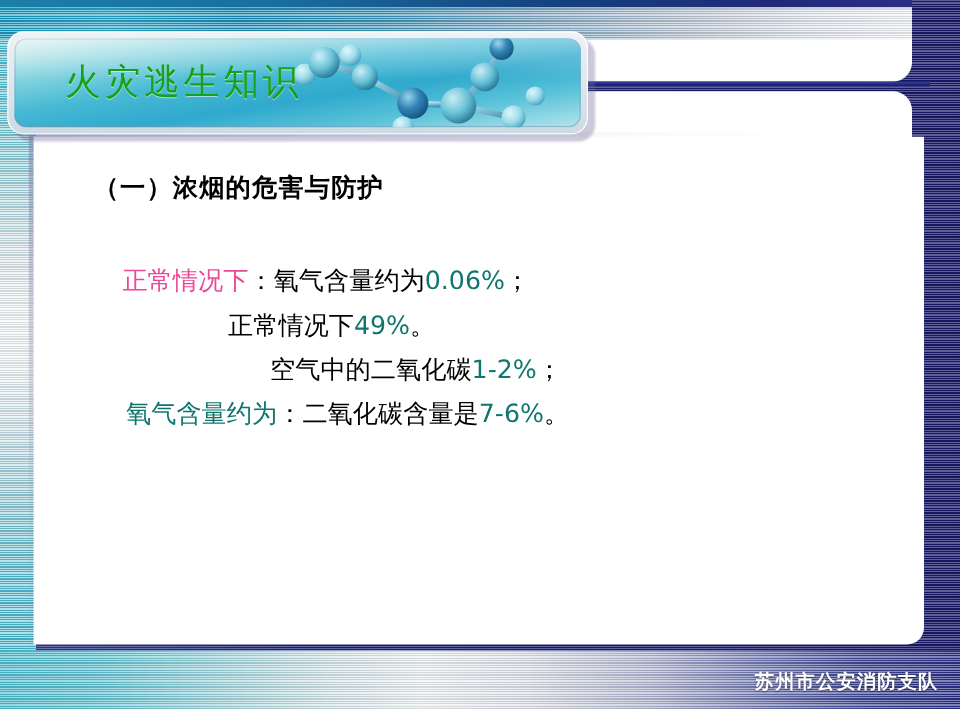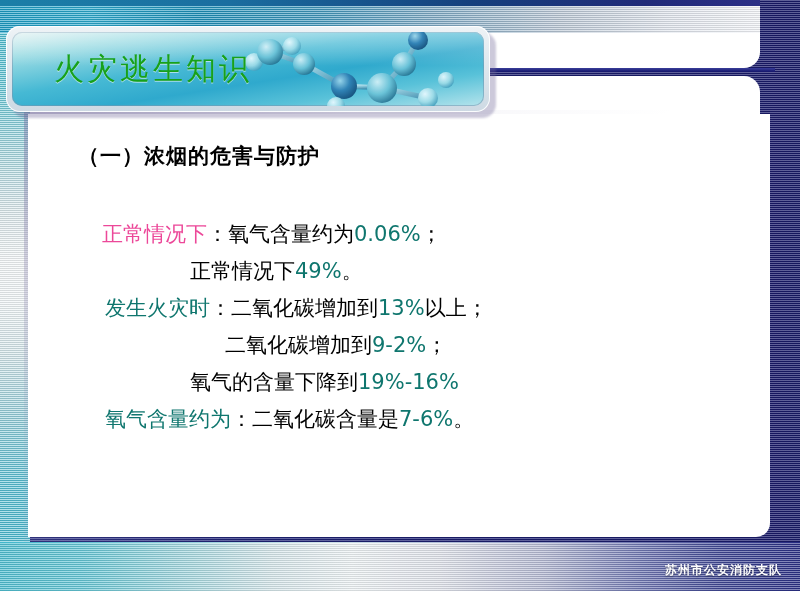--- a/index.html
+++ b/index.html
@@ -161,21 +161,21 @@
         #4fc0d2 0%, #63c6d5 10%, #9ed6de 22%,
         #d5e6ea 34%, #eef3f5 44%, #dfe2ea 55%,
         #b3b8d2 68%, #6f77b2 80%, #3f4794 90%, #2a2f86 100%);
   }
   .footer-top-edge{
     position:absolute;left:0;bottom:46px;width:800px;height:3px;
     background:linear-gradient(to right,#3fb6cb 0%,#cfe3e8 40%,#8e96c4 72%,#262b82 100%);
   }
   .footer-text{
     position:absolute;right:18px;bottom:12px;
-    font-size:12px;font-weight:bold;letter-spacing:1px;
+    font-size:16px;font-weight:bold;letter-spacing:1px;
     color:#ffffff;
     text-shadow:0 1px 2px rgba(0,0,0,.45);
     white-space:nowrap;
   }
 </style>
 </head>
 <body>
 
 <div class="slide">
 
@@ -247,23 +247,21 @@
         <div class="banner-title">火灾逃生知识</div>
       </div>
     </div>
   </div>
 
   <div class="body-text">
     <div class="heading">（一）浓烟的危害与防护</div>
     <div class="lines" id="lines-host">
         <div class="line ind-1"><span class="blue">正常情况下</span><span>：氧气含量约为</span><span class="red">0.06%</span><span>；</span></div>
         <div class="line ind-2"><span>正常情况下</span><span class="red">49%</span><span>。</span></div>
-        <div class="line ind-4"><span class="red">发生火灾时</span><span>：二氧化碳增加到</span><span class="red">13%</span><span>以上；</span></div>
-        <div class="line ind-3"><span>二氧化碳增加到</span><span class="red">9-2%</span><span>；</span></div>
-        <div class="line ind-2"><span>氧气的含量下降到</span><span class="red">19%-16%</span></div>
+        <div class="line ind-3"><span>空气中的二氧化碳</span><span class="red">1-2%</span><span>；</span></div>
         <div class="line ind-4"><span class="red">氧气含量约为</span><span>：二氧化碳含量是</span><span class="red">7-6%</span><span>。</span></div>
       </div>
   </div>
 
   <div class="footer-top-edge"></div>
   <div class="footer">
     <div class="footer-text">苏州市公安消防支队</div>
   </div>
 
 </div>

